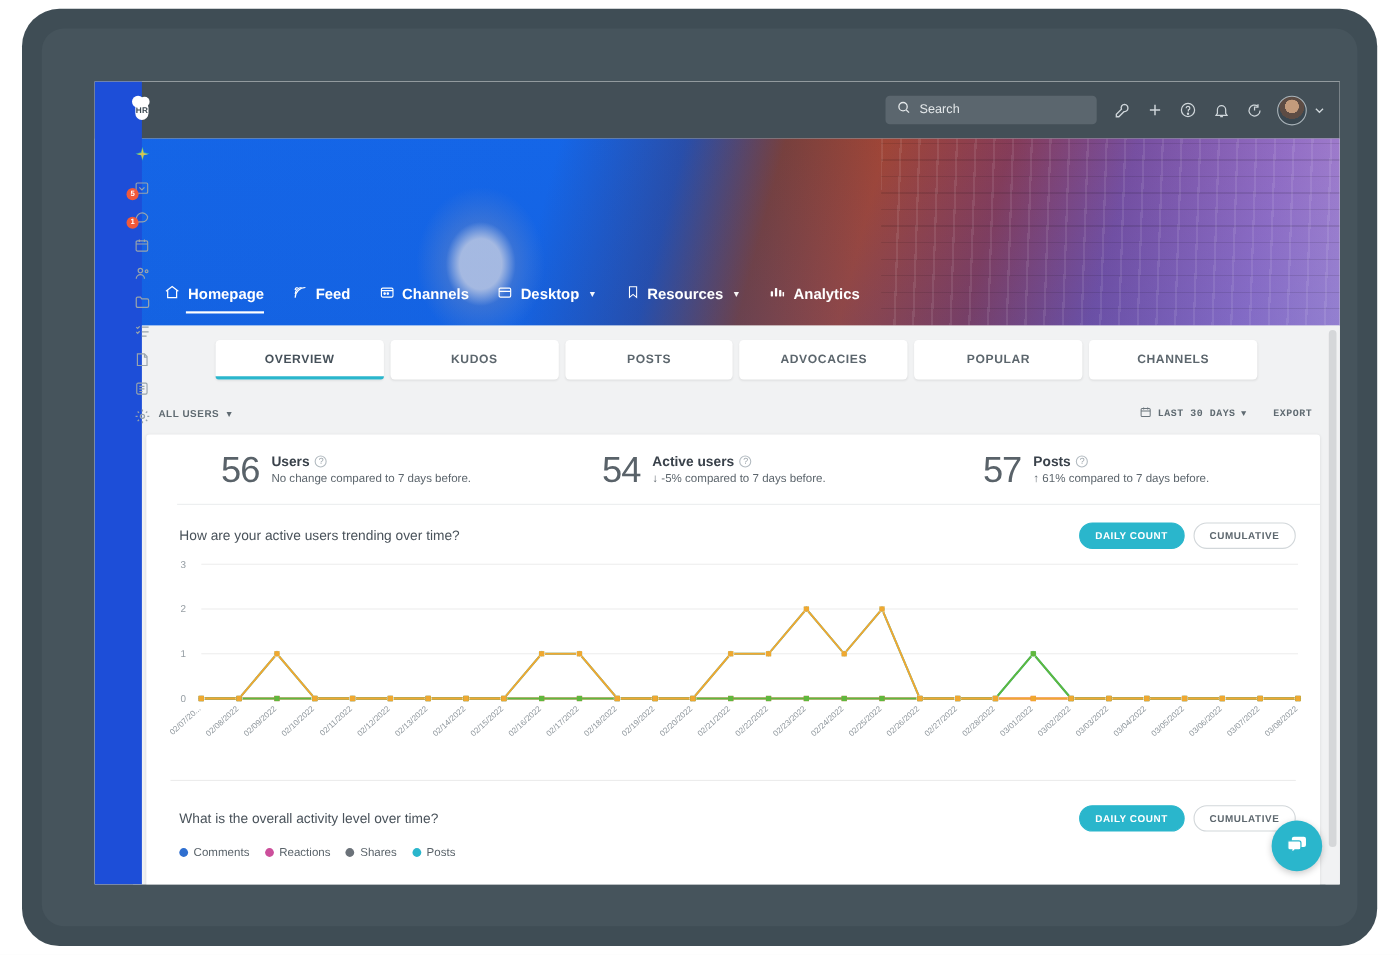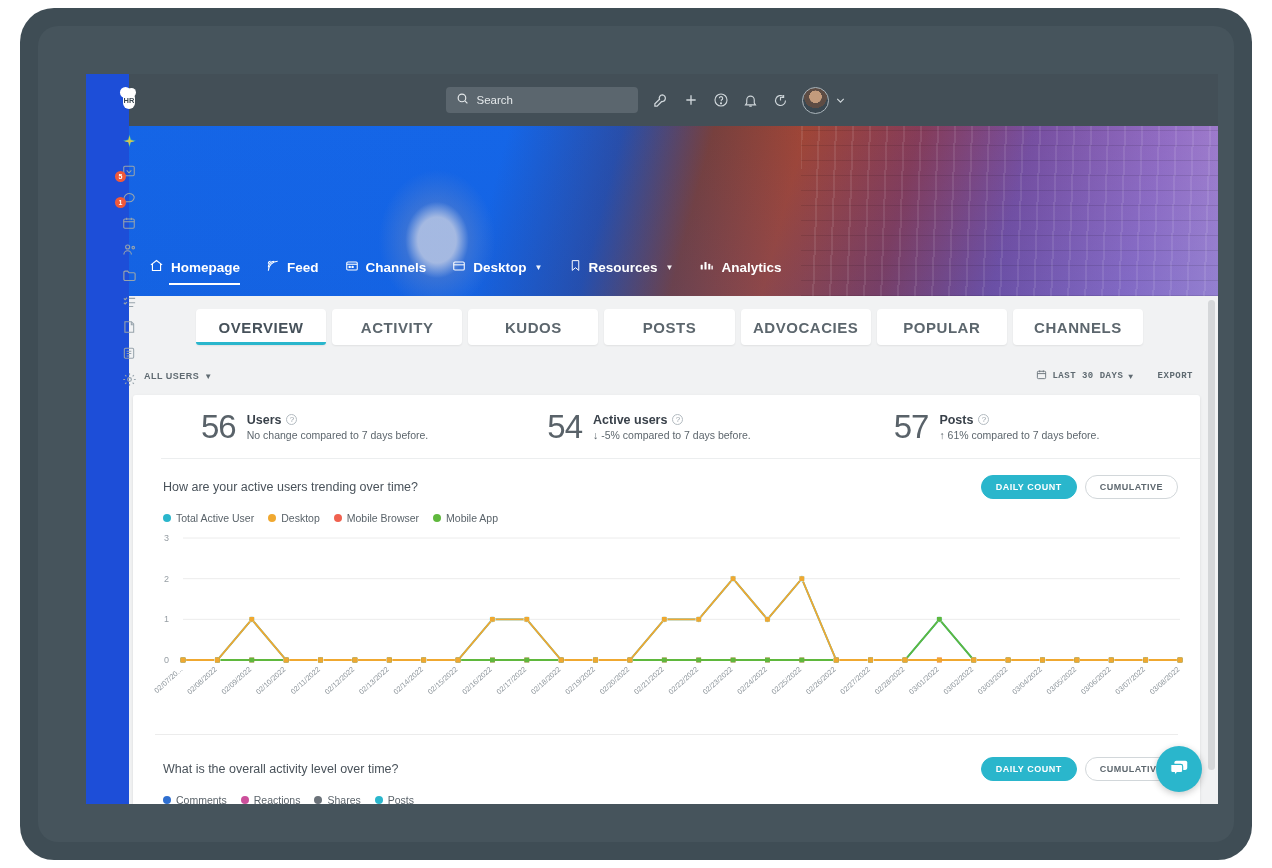--- a/index.html
+++ b/index.html
@@ -31,21 +31,21 @@
     left: 48px; top: 48px;
     width: 1132px; height: 730px;
     background: #ffffff;
     overflow: hidden;
   }
 
   
   #topbar {
     position: absolute; left: 0; top: 0; width: 1132px; height: 52px;
     background: #434f57;
-    display: flex; align-items: center; justify-content: center;
+    display: flex; align-items: center; justify-content: flex-end;
     padding-right: 12px;
   }
   #search-box {
     width: 192px; height: 26px; background: #5b666e;
     border-radius: 4px; display: flex; align-items: center;
     padding: 0 10px; gap: 8px; margin-right: 8px;
   }
   #search-box .lbl { color: #e4e8ea; font-size: 11.5px; }
   .topicon { width: 30px; height: 30px; display: flex; align-items: center;
     justify-content: center; color: #cfd6da; }
@@ -127,21 +127,21 @@
   #content {
     position: absolute; left: 35px; top: 222px; width: 1097px; height: 508px;
     background: #f1f2f3; overflow: hidden;
   }
   #tabs {
     display: flex; gap: 6px; padding: 13px 75px 0 75px;
   }
   .tab {
     flex: 1; height: 36px; background: #fff; border-radius: 4px;
     display: flex; align-items: center; justify-content: center;
-    font-size: 15px; font-weight: bold; letter-spacing: .55px; color: #5c666d;
+    font-size: 11px; font-weight: bold; letter-spacing: .55px; color: #5c666d;
     position: relative; box-shadow: 0 1px 2px rgba(0,0,0,.07);
   }
   .tab.active { color: #46515a; }
   .tab.active::after {
     content:""; position:absolute; left:0; right:0; bottom:0; height:3px;
     background:#2ab6cc; border-radius: 0 0 3px 3px;
   }
   #filterbar {
     display:flex; align-items:center; justify-content:space-between;
     padding: 13px 25px 0 23px;
@@ -475,23 +475,20 @@
     <div id="content">
 
       <div id="vtrack"></div>
       <div id="vscroll"></div>
 
       <div id="tabs">
         <div class="tab active">
               <span>OVERVIEW</span>
             </div>
         <div class="tab">
-              <span>ACTIVITY</span>
-            </div>
-        <div class="tab">
               <span>KUDOS</span>
             </div>
         <div class="tab">
               <span>POSTS</span>
             </div>
         <div class="tab">
               <span>ADVOCACIES</span>
             </div>
         <div class="tab">
               <span>POPULAR</span>
@@ -567,38 +564,20 @@
         </div>
 
         <div class="chart-head">
           <div class="chart-title">How are your active users trending over time?</div>
           <div class="toggle-group">
             <div class="tg on">DAILY COUNT</div>
             <div class="tg">CUMULATIVE</div>
           </div>
         </div>
 
-        <div class="legend">
-          <div class="it">
-            <span class="dot" style="background:#2ab6cc"></span>
-            <span>Total Active User</span>
-              </div>
-          <div class="it">
-            <span class="dot" style="background:#f0a830"></span>
-            <span>Desktop</span>
-              </div>
-          <div class="it">
-            <span class="dot" style="background:#f0614f"></span>
-            <span>Mobile Browser</span>
-              </div>
-          <div class="it">
-            <span class="dot" style="background:#5fb83d"></span>
-            <span>Mobile App</span>
-              </div>
-        </div>
 
         <div id="chart-area">
           <svg id="chart-svg" width="1065" height="200">
                 <line x1="50" y1="132" x2="1047" y2="132" stroke="#ececec" stroke-width="1"></line>
                 <text x="36" y="135" class="ylabel" text-anchor="end">0</text>
                 <line x1="50" y1="91.33333333333334" x2="1047" y2="91.33333333333334" stroke="#ececec" stroke-width="1"></line>
                 <text x="36" y="94.33333333333334" class="ylabel" text-anchor="end">1</text>
                 <line x1="50" y1="50.66666666666667" x2="1047" y2="50.66666666666667" stroke="#ececec" stroke-width="1"></line>
                 <text x="36" y="53.66666666666667" class="ylabel" text-anchor="end">2</text>
                 <line x1="50" y1="10" x2="1047" y2="10" stroke="#ececec" stroke-width="1"></line>

